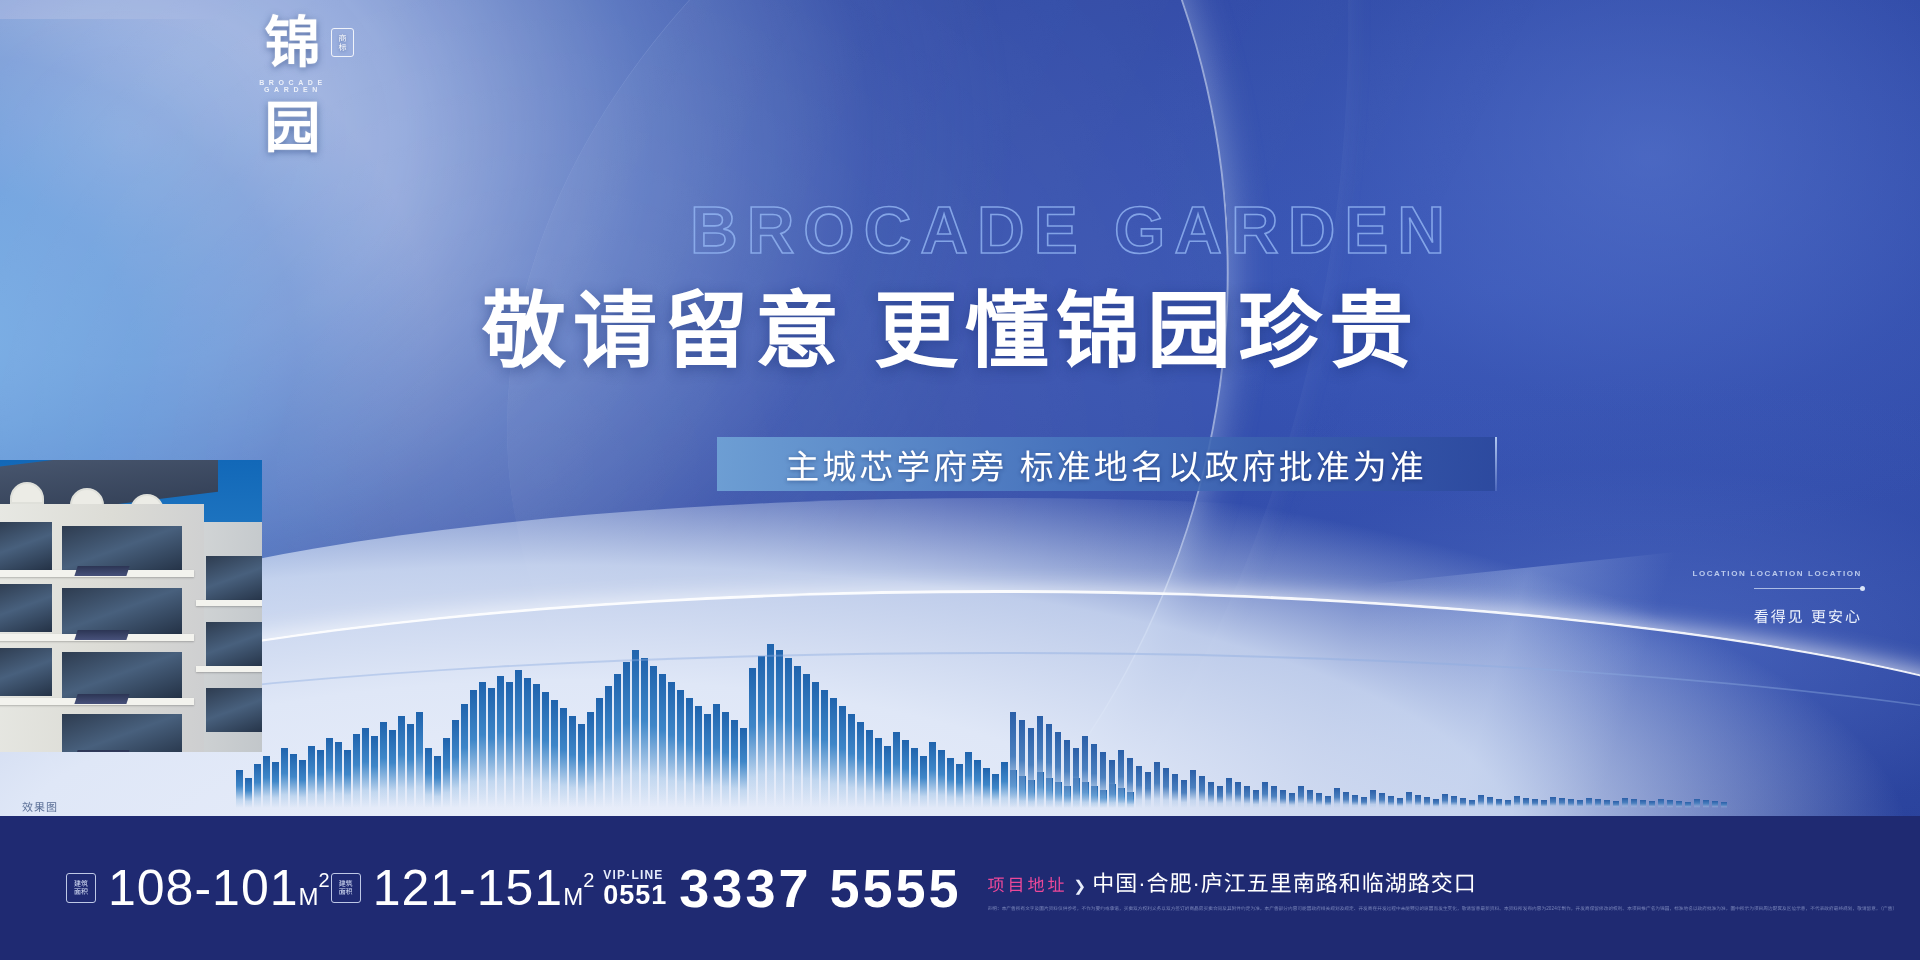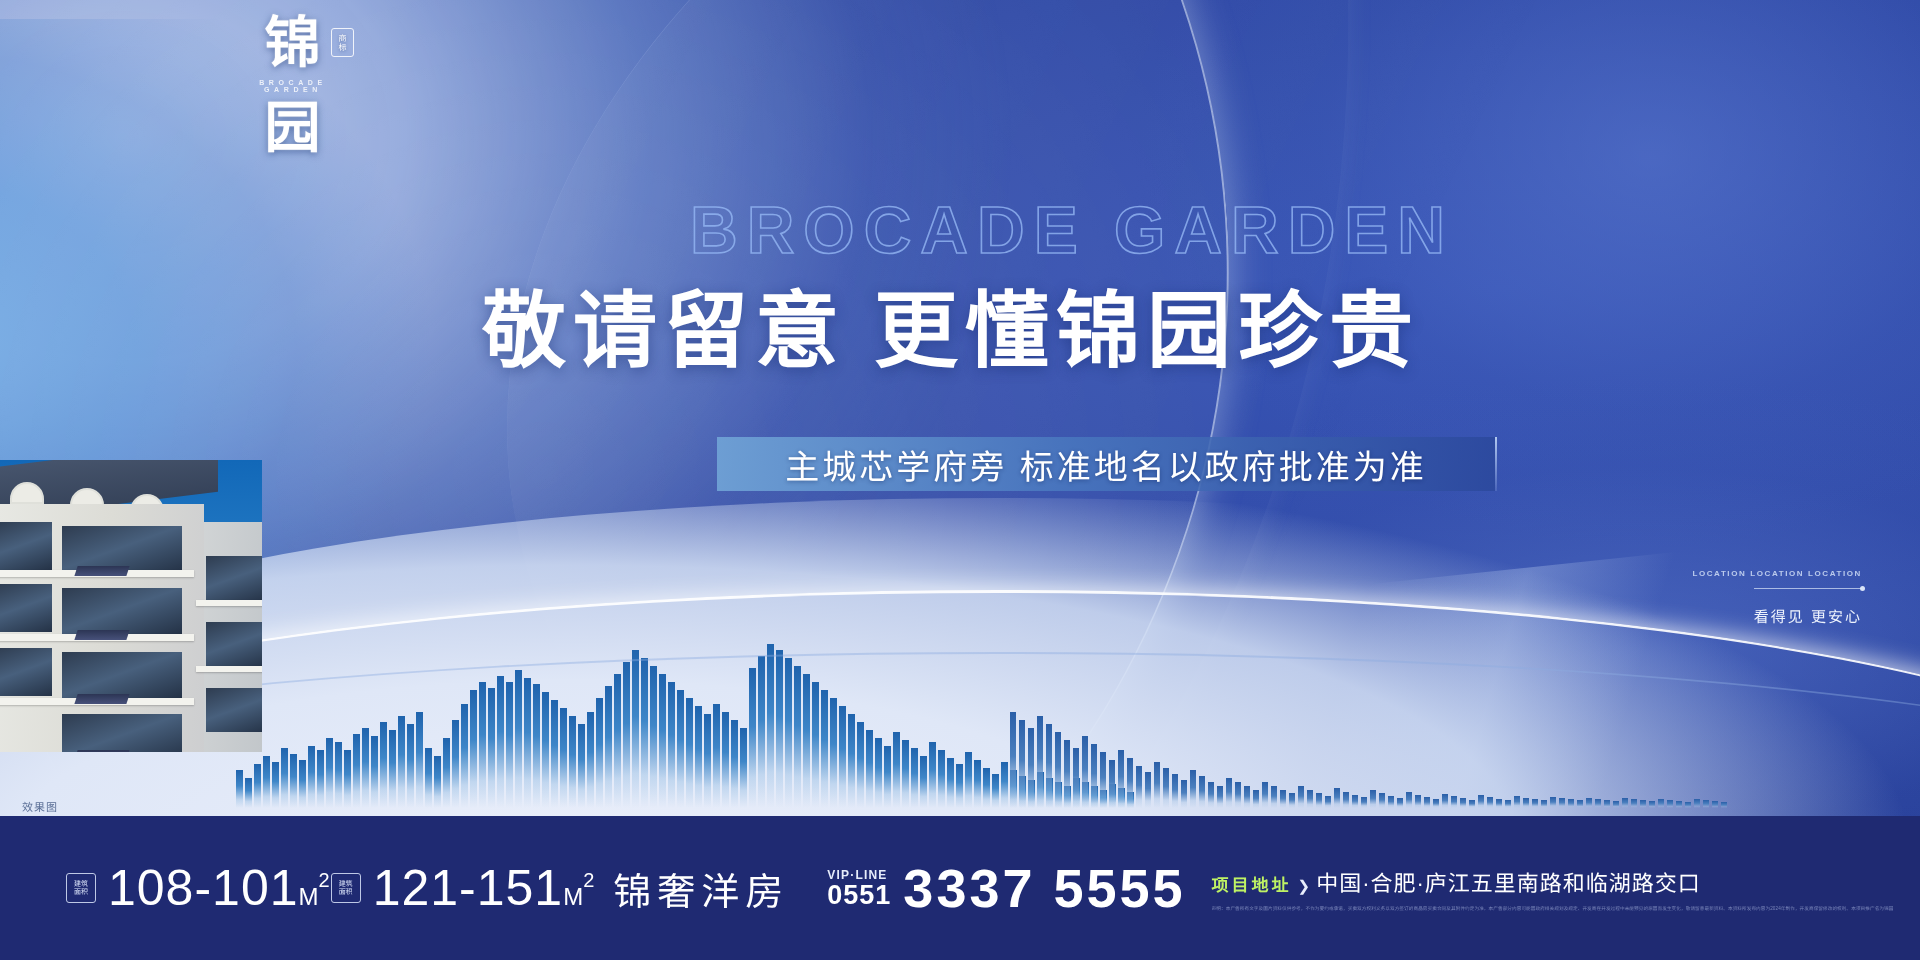--- a/index.html
+++ b/index.html
@@ -209,21 +209,21 @@
   .sqm sup { font-size:20px; font-weight:400; }
   .unit { font-size:24px; font-weight:400; letter-spacing:0; }
   .ptype { color:#fff; font-size:38px; letter-spacing:6px; margin:0 30px 0 18px; white-space:nowrap; font-weight:400; }
   .vip { margin:0 12px 0 8px; text-align:left; flex:0 0 auto; }
   .vip-l { color:#e6ecfb; font-size:12px; font-weight:700; letter-spacing:1.2px; line-height:14px; }
   .vip-n { color:#fff; font-size:27px; font-weight:700; letter-spacing:1px; line-height:27px; }
   .phone { color:#fff; font-size:54px; font-weight:700; letter-spacing:3px; white-space:nowrap; margin-right:26px;
            font-family:"Liberation Sans",sans-serif; }
   .addr-wrap { flex:1 1 auto; min-width:0; }
   .addr-line { display:flex; align-items:baseline; gap:6px; white-space:nowrap; }
-  .addr-lbl { color:#bef264; font-size:17px; letter-spacing:3px;font-weight:bold; }
+  .addr-lbl { color:#ec4899; font-size:17px; letter-spacing:3px; }
   .addr-arrow { color:#e8eefc; font-size:15px; }
   .addr-val { color:#ffffff; font-size:22px; letter-spacing:1px; }
   .fineprint {
     color:rgba(190,203,238,0.55); font-size:4.6px; line-height:7px; letter-spacing:0.1px;
     margin-top:8px; white-space:nowrap; overflow:hidden;
   }
 </style>
 </head>
 <body>
 
@@ -498,21 +498,20 @@
         <span>108-101</span><span class="unit">M</span><sup>2</sup>
       </div>
 
       <div class="areachip">
         <span>建筑</span>
         <span>面积</span>
       </div>
       <div class="sqm">
         <span>121-151</span><span class="unit">M</span><sup>2</sup>
       </div>
-      <div class="ptype">锦奢洋房</div>
 
       <div class="vip">
         <div class="vip-l">VIP·LINE</div>
         <div class="vip-n">0551</div>
       </div>
       <div class="phone">3337 5555</div>
 
       <div class="addr-wrap">
         <div class="addr-line">
           <span class="addr-lbl">项目地址</span>

